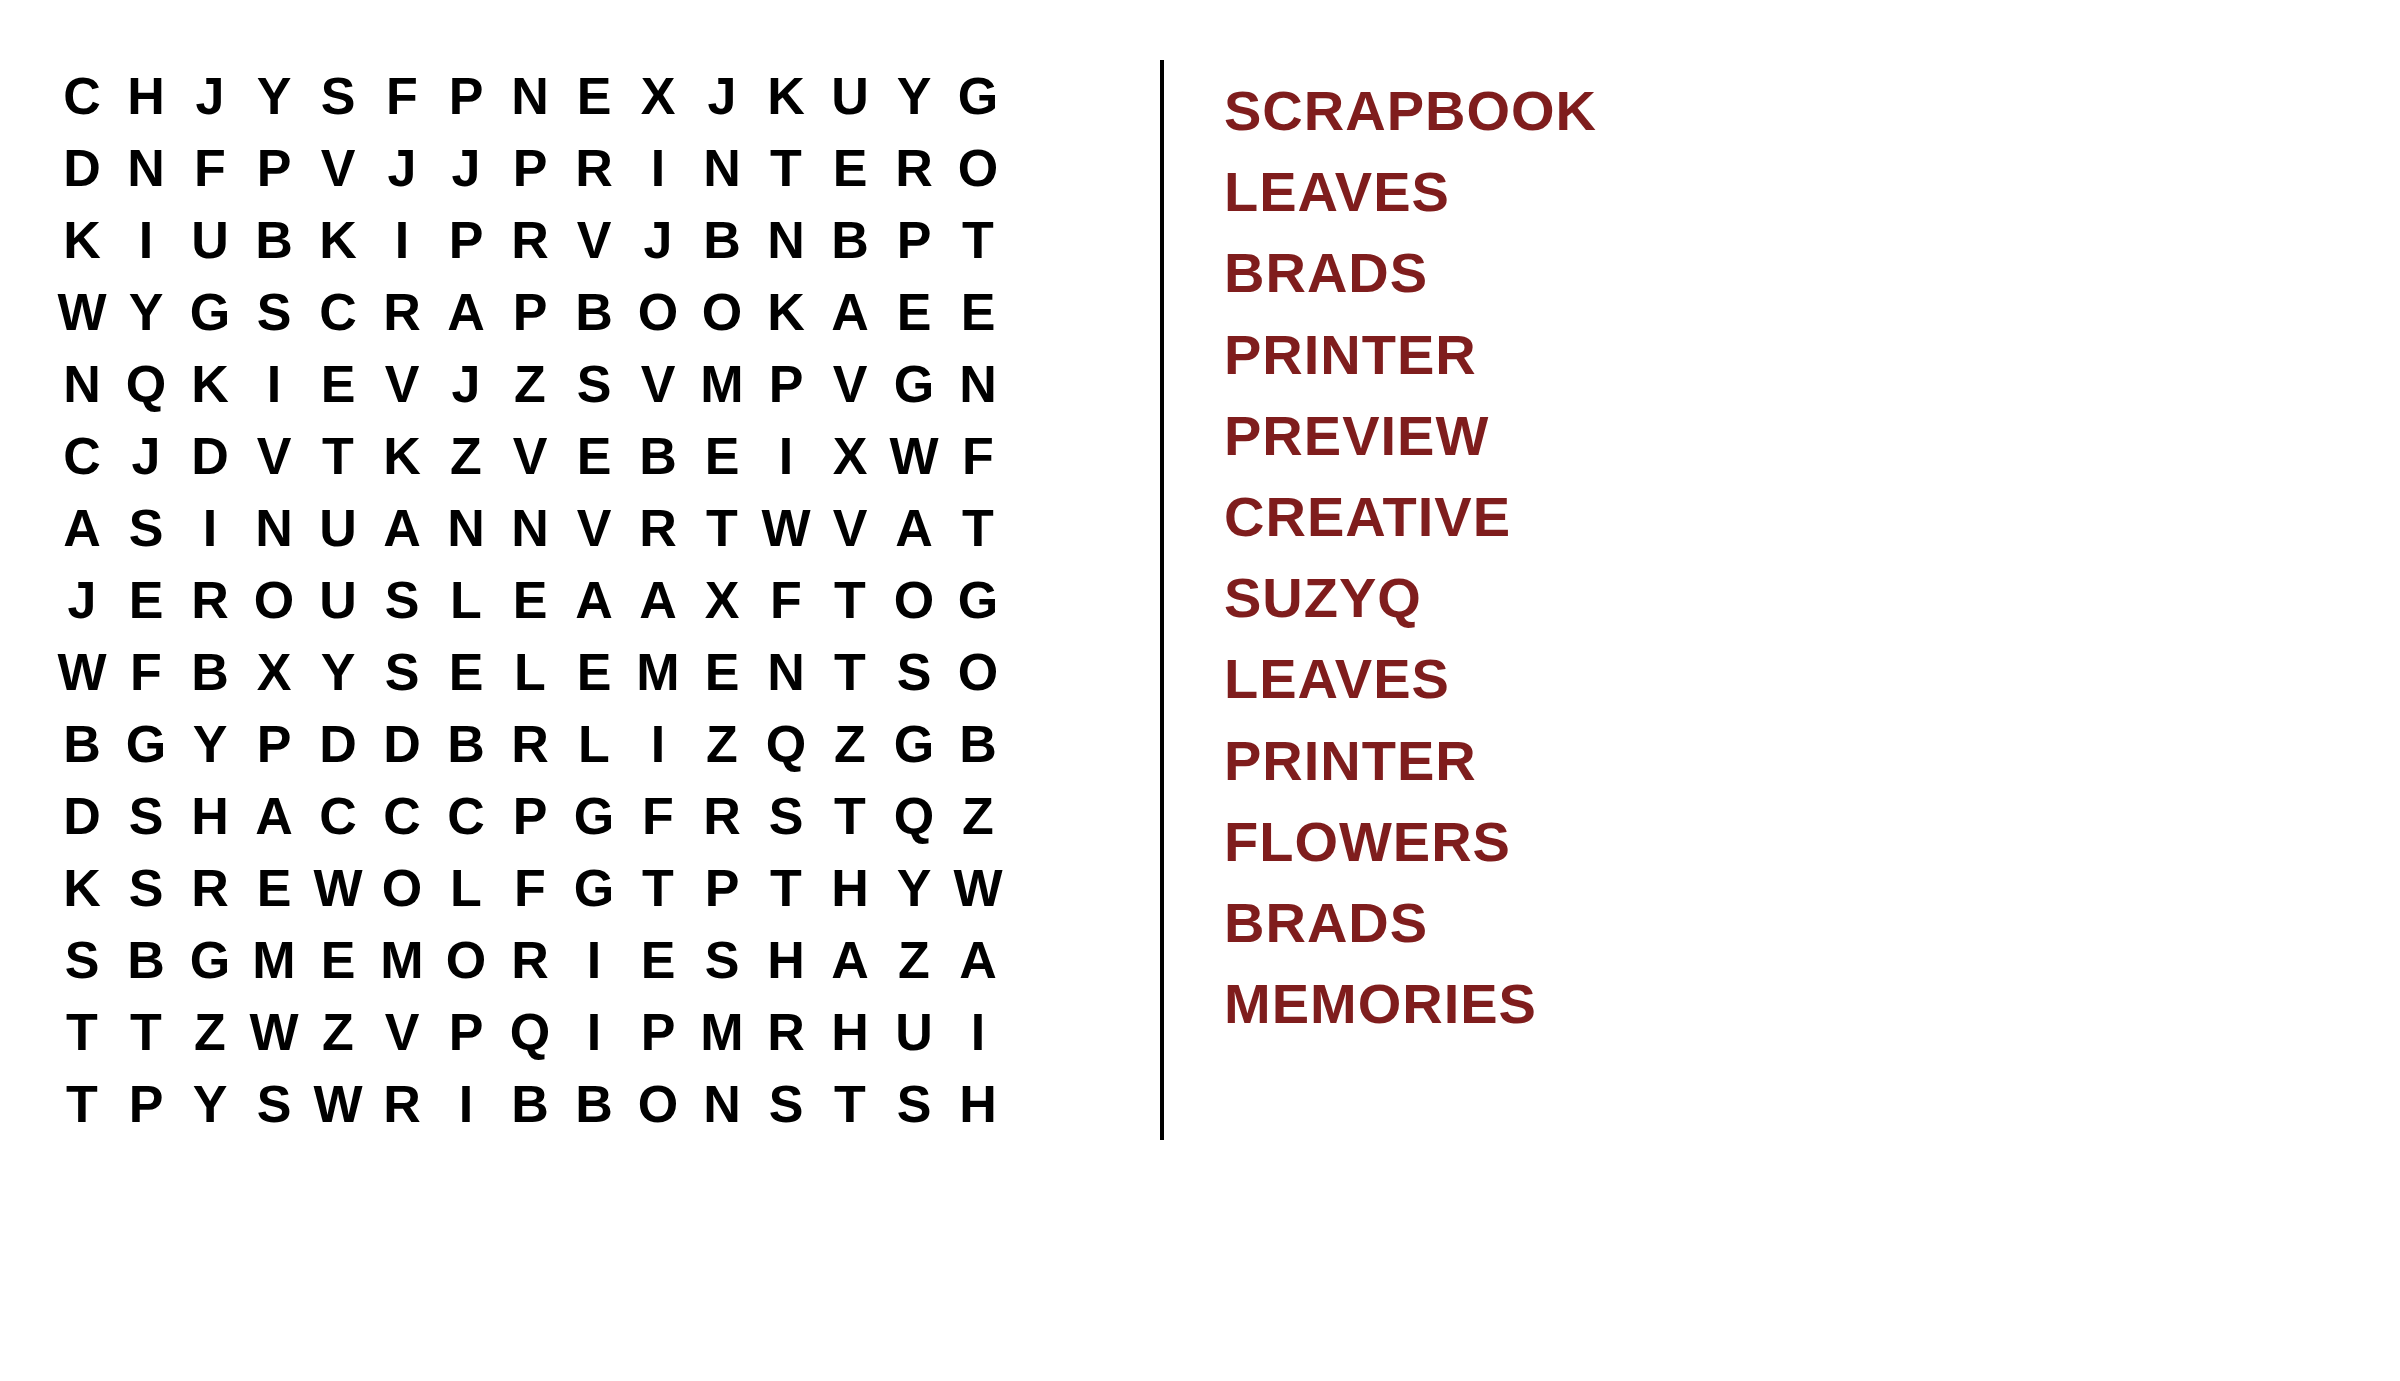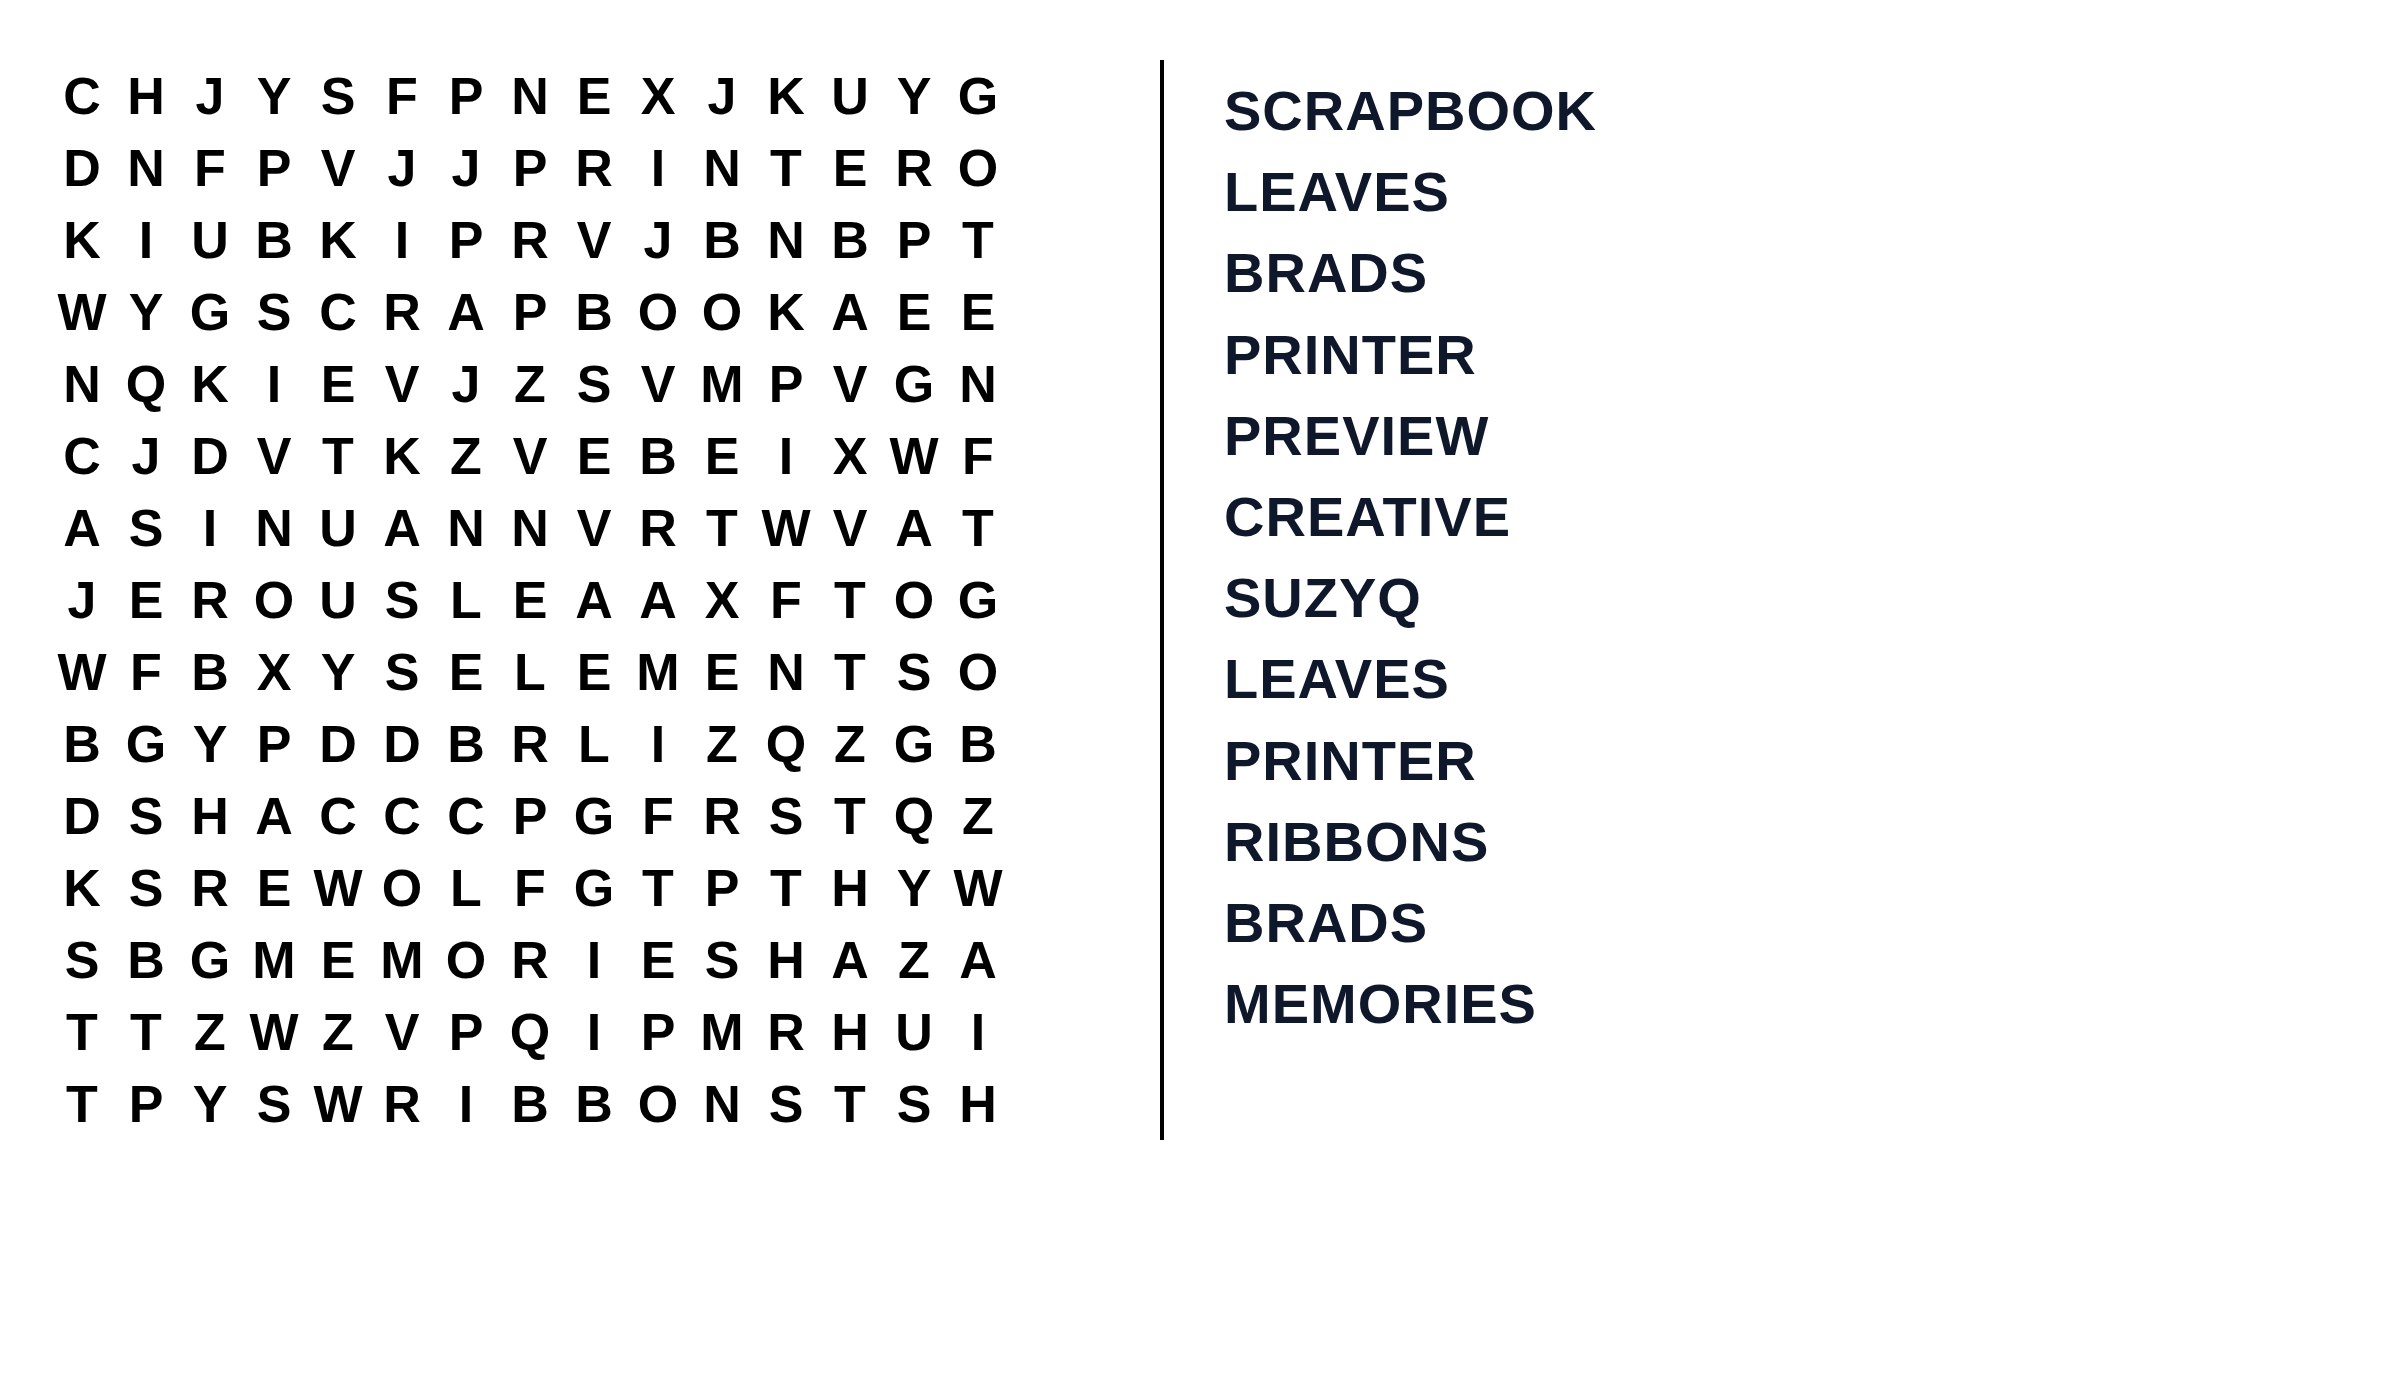--- a/index.html
+++ b/index.html
@@ -61,21 +61,21 @@
     .word-list {
       flex: 1;
       display: flex;
       flex-direction: column;
       justify-content: flex-start;
       padding-top: 10px;
     }
     .word-item {
       font-size: 56px;
       font-weight: 700;
-      color: #0f172a;
+      color: #7f1d1d;
       font-family: Arial, Helvetica, sans-serif;
       line-height: 1.45;
       letter-spacing: 1px;
     }
   </style>
 </head>
 <body>
 
 <h1 class="title"></h1>
 
@@ -313,17 +313,17 @@
   <div class="word-list" id="word-list">
       <div class="word-item">SCRAPBOOK</div>
       <div class="word-item">LEAVES</div>
       <div class="word-item">BRADS</div>
       <div class="word-item">PRINTER</div>
       <div class="word-item">PREVIEW</div>
       <div class="word-item">CREATIVE</div>
       <div class="word-item">SUZYQ</div>
       <div class="word-item">LEAVES</div>
       <div class="word-item">PRINTER</div>
-      <div class="word-item">RIBBONS</div>
+      <div class="word-item">FLOWERS</div>
       <div class="word-item">BRADS</div>
       <div class="word-item">MEMORIES</div>
     </div>
 </div>
 
 </body></html>

